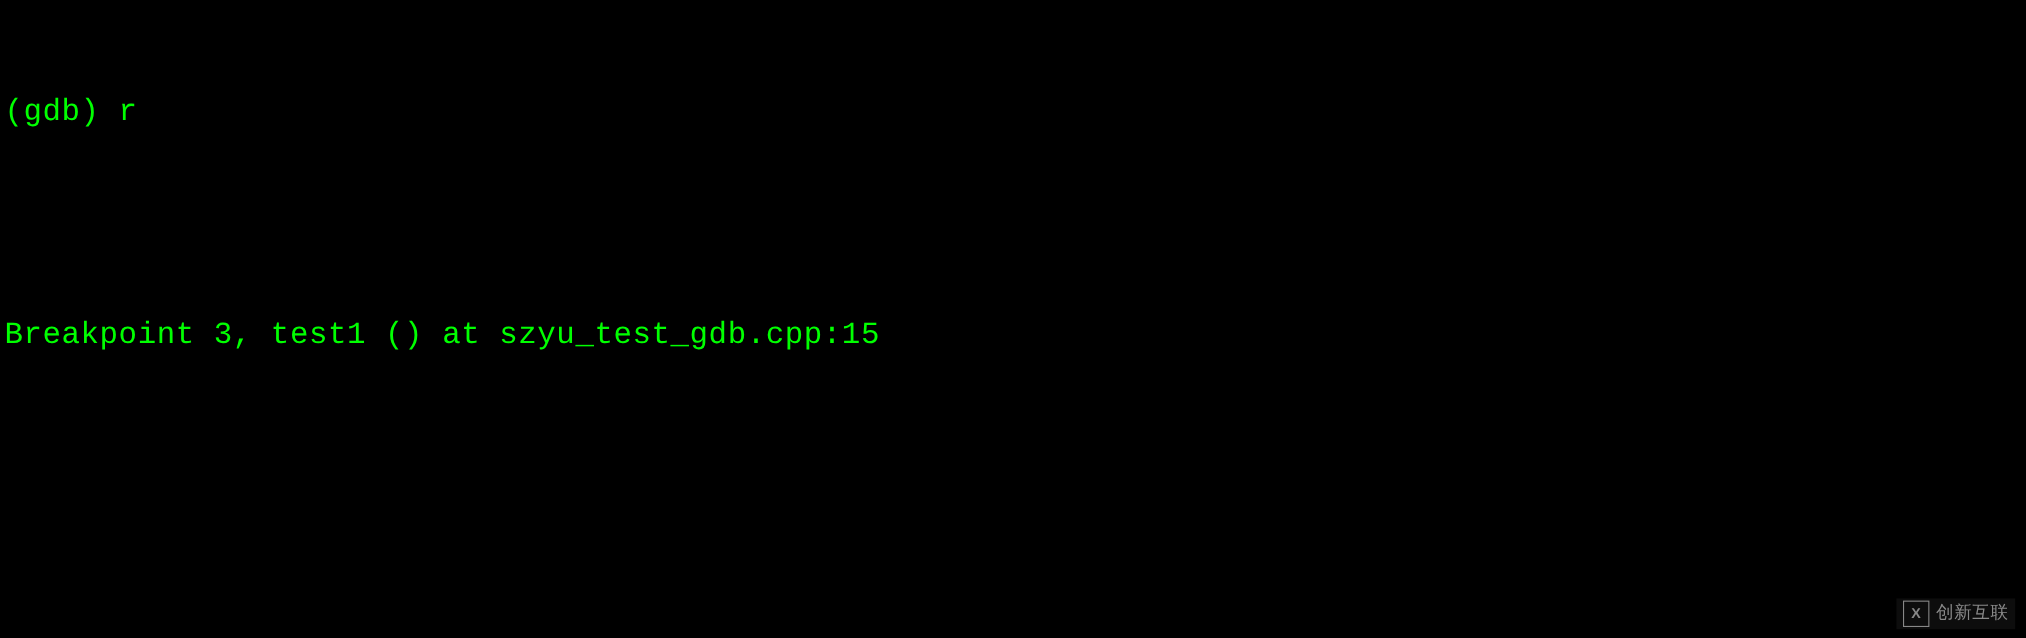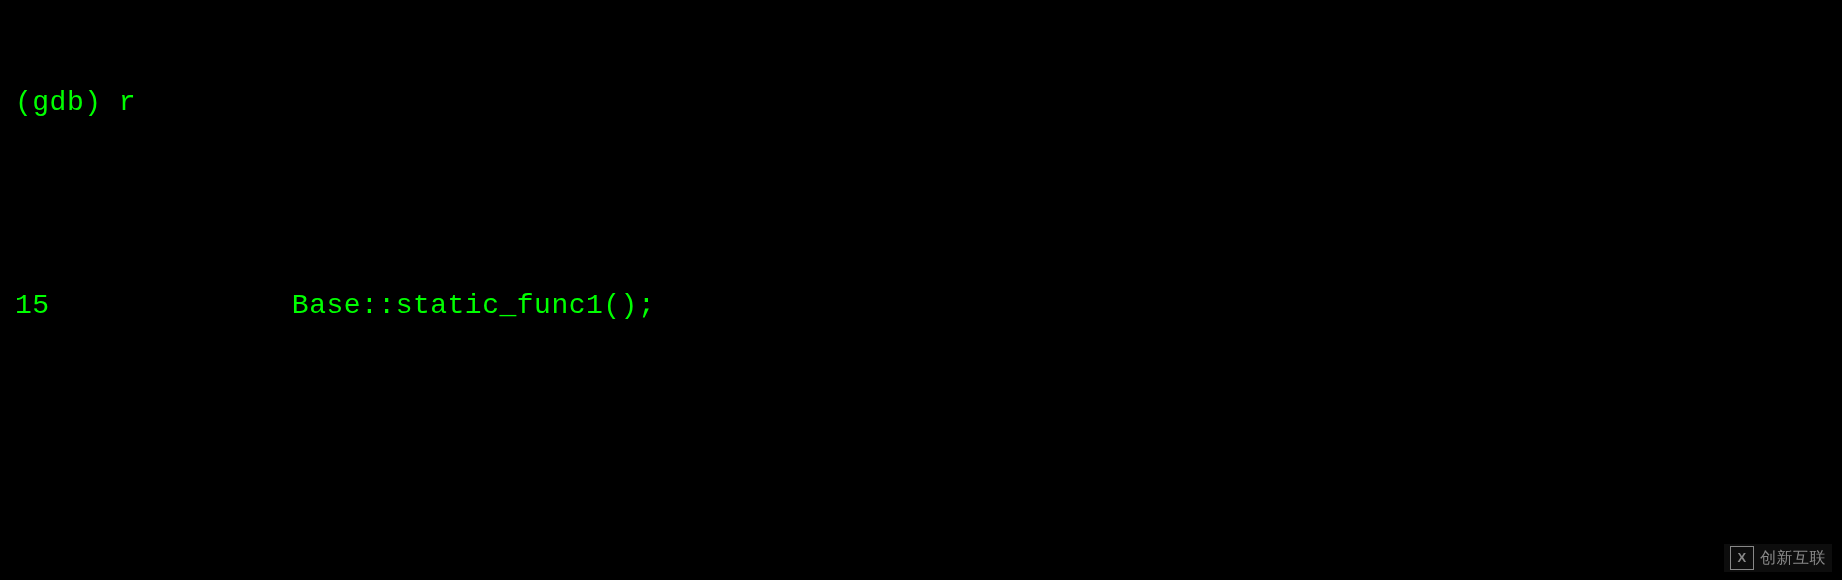--- a/index.html
+++ b/index.html
@@ -19,21 +19,20 @@
       position: relative;
       padding: 2px 4px;
       font-weight: 400;
       letter-spacing: 0.5px;
     }
     .terminal {
       white-space: pre;
     }
     .line {
       display: block;
-      margin-left: 11px;
     }
     .watermark {
       position: absolute;
       bottom: 8px;
       right: 10px;
       color: #888888;
       font-size: 16px;
       font-family: Arial, sans-serif;
       display: flex;
       align-items: center;
@@ -52,21 +51,21 @@
       color: #888;
       font-weight: bold;
     }
   </style>
 </head>
 <body>
 
 <div class="terminal">
   <span class="line">(gdb) r</span>
   <span class="line"></span>
-  <span class="line">15              Base::static_func1();</span>
+  <span class="line">Breakpoint 3, test1 () at szyu_test_gdb.cpp:15</span>
   
   
   
   
   
   
 </div>
 
 <div class="watermark">
   <div class="watermark-icon">

